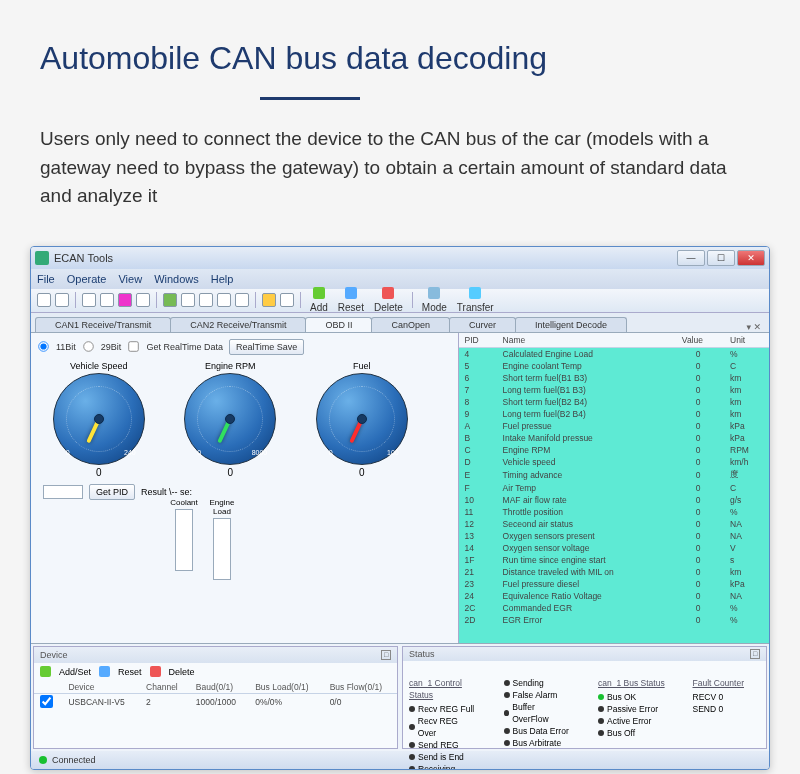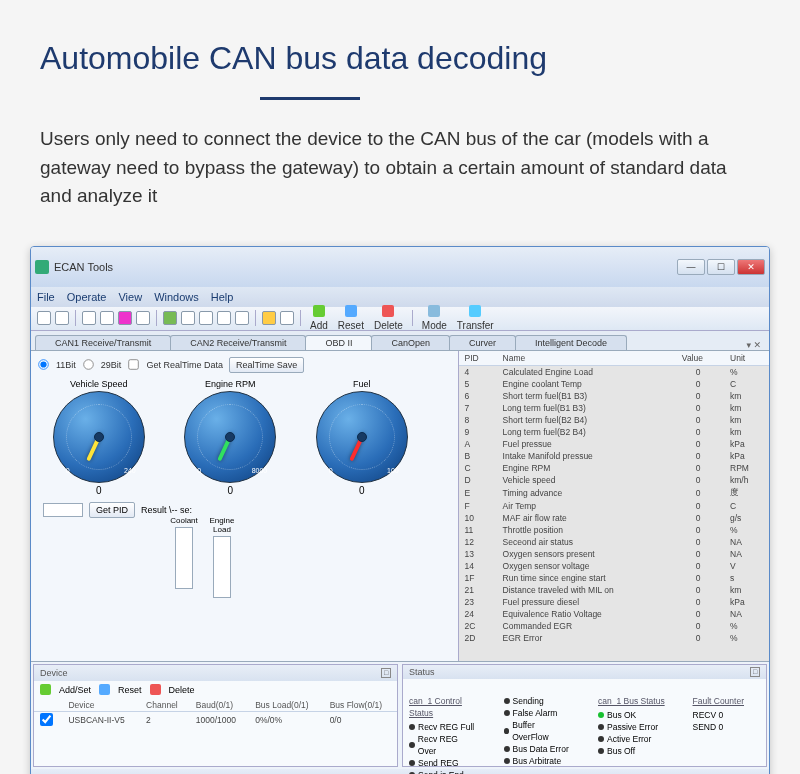--- a/index.html
+++ b/index.html
@@ -2,39 +2,39 @@
 <html><head>
 <meta charset="utf-8">
 <style>
   * { margin: 0; padding: 0; box-sizing: border-box; font-family: Arial, sans-serif; }
   body { background: #f5f5f5; width: 800px; }
   .hero { padding: 40px 40px 20px 40px; }
   .hero h1 { color: #1e3a6e; font-size: 32px; font-weight: 500; }
   .hero .rule { width: 100px; height: 3px; background: #1e3a6e; margin: 20px 0 25px 220px; }
   .hero p { color: #333; font-size: 19px; line-height: 1.5; }
   .window { margin: 15px 30px 30px 30px; border: 1px solid #5a8ac8; border-radius: 4px; overflow: hidden; background: #eef2f6; box-shadow: 0 2px 8px rgba(0,0,0,.2); font-size: 10px; }
-  .titlebar { height: 40px; background: linear-gradient(#e6edf7,#c8d8ef); display: flex; align-items: center; padding: 0 4px; font-size: 11px; color: #333; }
+  .titlebar { height: 22px; background: linear-gradient(#e6edf7,#c8d8ef); display: flex; align-items: center; padding: 0 4px; font-size: 11px; color: #333; }
   .titlebar .icon { width: 14px; height: 14px; background: #3a7; border-radius: 2px; margin-right: 5px; }
   .winbtns { margin-left: auto; display: flex; }
   .winbtns span { width: 28px; height: 16px; border: 1px solid #9ab; margin-left: 2px; background: linear-gradient(#f3f7fc,#d5e1f0); border-radius: 2px; display: flex; align-items: center; justify-content: center; font-size: 9px; color: #333; }
   .winbtns span.close { background: linear-gradient(#e77,#c33); color: #fff; }
   .menubar { height: 20px; background: linear-gradient(#dfe8f4,#cfdaec); display: flex; align-items: center; padding: 0 6px; gap: 12px; color: #1a3c70; font-size: 11px; }
   .toolbar { height: 24px; background: linear-gradient(#f3f6fb,#dee8f4); display: flex; align-items: center; padding: 0 6px; gap: 4px; border-bottom: 1px solid #aac; }
   .tb-ico { width: 14px; height: 14px; border: 1px solid #89a; border-radius: 2px; background: #fff; }
   .tb-sep { width: 1px; height: 16px; background: #aac; margin: 0 2px; }
   .tb-btn { display: flex; align-items: center; gap: 3px; padding: 0 3px; font-size: 10px; color: #333; flex-direction: column; }
   .tb-btn .ico { width: 12px; height: 12px; border-radius: 2px; }
   .tabs { height: 20px; background: #e5ecf5; display: flex; align-items: flex-end; padding: 0 4px; gap: 0; border-bottom: 1px solid #9ab; }
   .tabs .tab { padding: 2px 19px; border: 1px solid #9ab; border-bottom: none; background: #d6e0ee; font-size: 9px; color: #333; border-radius: 3px 3px 0 0; margin-right: -1px; }
   .tabs .tab.active { background: #f3f7fc; font-weight: normal; }
   .tabs .spacer { flex: 1; }
   .tabs .dropx { font-size: 9px; color: #666; padding-right: 4px; }
   .pane { display: flex; height: 310px; background: #f3f7fc; gap: 28px; }
   .left { width: 54%; padding: 6px; }
-  .right { flex: 1; border-left: 1px solid #aac; background: #e5e5e5; overflow: hidden; }
+  .right { flex: 1; border-left: 1px solid #aac; background: #5eead4; overflow: hidden; }
   .optrow { display: flex; align-items: center; gap: 6px; font-size: 9px; color: #333; margin-bottom: 4px; }
   .optrow input[type=radio], .optrow input[type=checkbox] { transform: scale(.8); }
   .btn { padding: 2px 6px; border: 1px solid #9ab; background: linear-gradient(#fff,#e2e9f4); font-size: 9px; border-radius: 2px; }
   .gauges { display: flex; gap: 8px; margin: 6px 0; }
   .gauge-wrap { flex: 1; text-align: center; }
   .gauge-wrap .lbl { font-size: 9px; margin-bottom: 2px; }
   .gauge { width: 92px; height: 92px; margin: 0 auto; border-radius: 50%; background: radial-gradient(circle at 35% 30%, #6ab0e8 0%, #2a6db8 55%, #0a3a78 100%); position: relative; border: 1px solid #234; }
   .gauge::before { content:""; position:absolute; inset:12px; border-radius:50%; border:1px dotted rgba(255,255,255,.35); }
   .needle { position: absolute; left: 50%; top: 50%; width: 30px; height: 4px; border-radius: 2px; transform-origin: 4px 50%; transform: translate(-4px,-50%) rotate(115deg); box-shadow: 0 0 4px rgba(0,0,0,.5); }
   .needle.y { background: #ffe438; }

